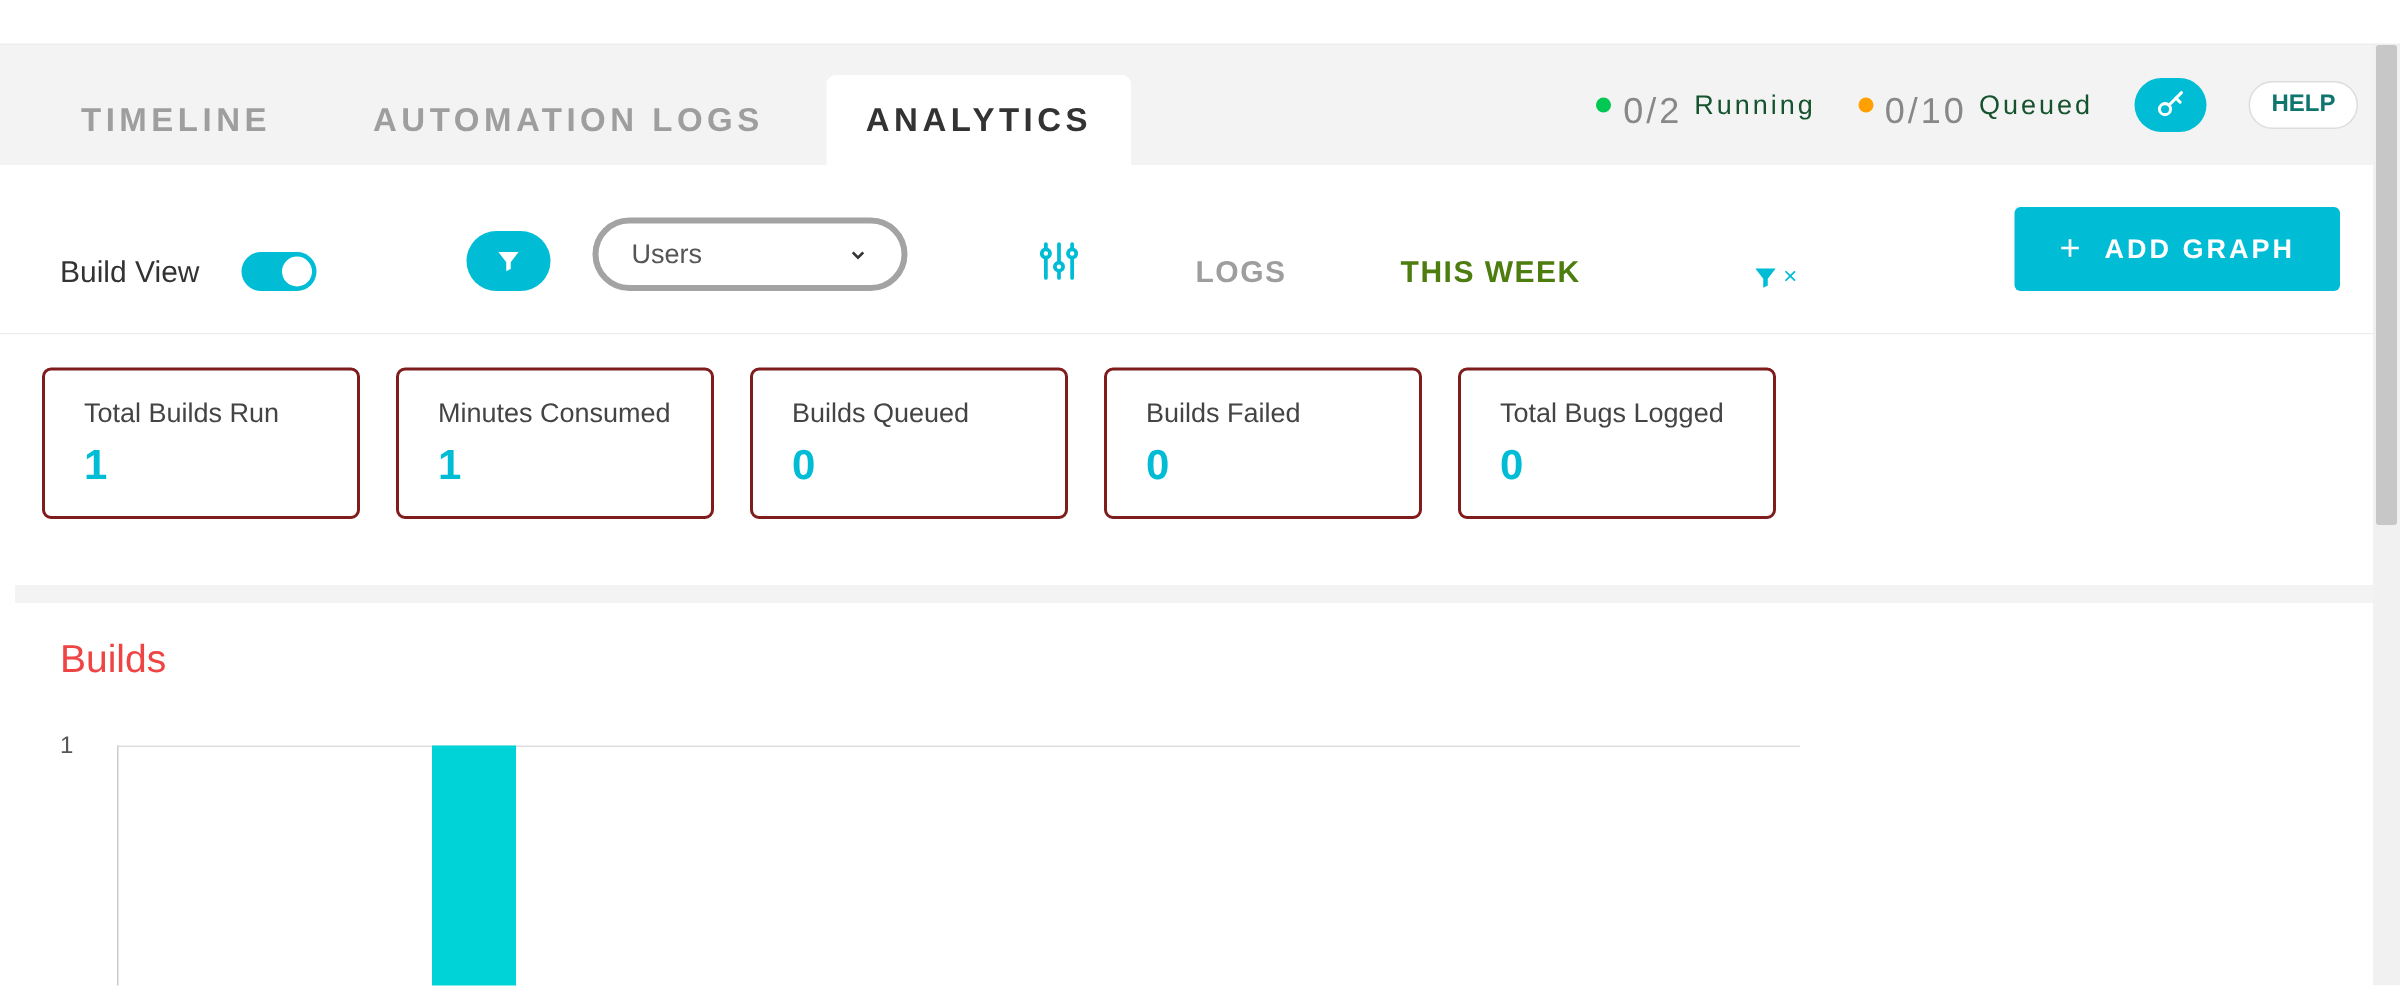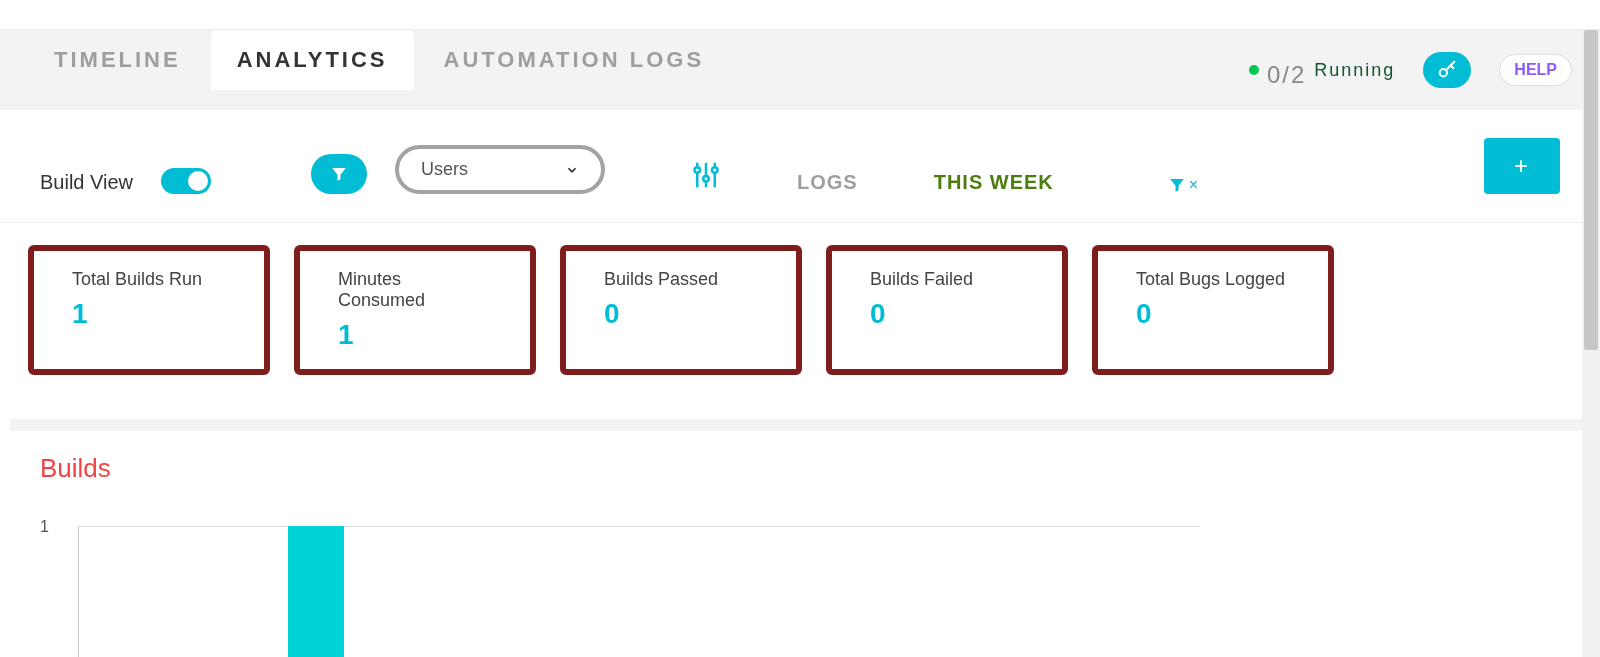--- a/index.html
+++ b/index.html
@@ -16,21 +16,21 @@
 
   
   .subbar {
     background: #f3f3f3;
     height: 80px;
     display: flex;
     align-items: center;
     padding: 0 28px 0 28px;
     position: relative;
   }
-  .tabs { display: flex; height: 100%; gap: 4px; }
+  .tabs { display: flex; align-items: flex-end; height: 100%; gap: 16px; }
   .tab {
     padding: 0 26px;
     height: 60px;
     display: flex; align-items: center;
     font-size: 22px;
     font-weight: 700;
     letter-spacing: 3px;
     color: #9e9e9e;
     cursor: pointer;
     text-transform: uppercase;
@@ -51,21 +51,21 @@
   .status-dot.orange { background: #ffa000; }
   .status-count { font-size: 24px; color: #888; letter-spacing: 2px; font-weight: 400; margin-top: 10px; }
   .status-label { font-size: 18px; color: #14532d; letter-spacing: 2px; font-weight: 400;}
   .key-btn {
     width: 48px; height: 36px; border-radius: 50px;
     background: #00bcd4; display: flex; align-items: center; justify-content: center;
     cursor: pointer;
   }
   .help-btn {
     background: #fff; border: 1px solid #ddd; border-radius: 50px;
-    padding: 6px 14px; font-size: 16px; font-weight: 600; color: #8b5cf6; cursor: pointer;
+    padding: 6px 14px; font-size: 16px; font-weight: 600; color: #0f766e; cursor: pointer;
   }
 
   
   .controls {
     background: #fff;
     padding: 28px 40px;
     display: flex;
     align-items: flex-end;
     gap: 28px;
     border-bottom: 1px solid #eee;
@@ -101,23 +101,23 @@
   .plus-icon { font-size: 24px; line-height: 1; font-weight: 300; }
 
   
   .cards {
     display: flex;
     gap: 24px;
     padding: 22px 28px 30px 28px;
     background: #fff;
   }
   .card {
-    border: 6px solid #7f1d1d; border-radius: 6px;
-    padding: 18px 38px;
-    width: 242px;
+    border: 2px solid #7f1d1d; border-radius: 6px;
+    padding: 18px 26px;
+    width: 212px;
   }
   .card-title { font-size: 18px; color: #444; font-weight: 500; margin-bottom: 8px; }
   .card-value { font-size: 28px; color: #00bcd4; font-weight: 700; }
 
   
   .chart-panel {
     background: #fff;
     margin: 14px 10px 0 10px;
     padding: 22px 30px 0 30px;
     border-top: 12px solid #f3f3f3;
@@ -150,28 +150,33 @@
 </head>
 <body>
 
 <div class="topstrip">
   
 </div>
 
 <div class="subbar">
   <div class="tabs">
     <div class="tab">TIMELINE</div>
+    <div class="tab">AUTOMATION LOGS</div>
     <div class="tab active">ANALYTICS</div>
-    <div class="tab">AUTOMATION LOGS</div>
   </div>
   <div class="subbar-right">
     <div class="status-item">
       <span class="status-dot green"></span>
       <span class="status-count">0/2</span>
       <span class="status-label">Running</span>
+    </div>
+    <div class="status-item">
+      <span class="status-dot orange"></span>
+      <span class="status-count">0/10</span>
+      <span class="status-label">Queued</span>
     </div>
     <div class="key-btn">
       <svg width="22" height="22" viewBox="0 0 24 24" fill="none" stroke="#fff" stroke-width="2.2" stroke-linecap="round" stroke-linejoin="round">
           <circle cx="8" cy="15" r="4"></circle>
           <path d="M11 12l9-9"></path>
           <path d="M16 7l3 3"></path>
         </svg>
     </div>
     <button class="help-btn">HELP</button>
   </div>
@@ -210,34 +215,35 @@
   <div style="width:20px"></div>
   <div style="width:10px"></div>
   <div class="clear-filter">
     <svg width="18" height="18" viewBox="0 0 24 24" fill="#00bcd4">
         <path d="M3 4h18l-7 9v6l-4 2v-8L3 4z"></path>
       </svg>
     <span>×</span>
   </div>
   <button class="add-graph-btn">
     <span class="plus-icon">+</span>
+    <span>ADD GRAPH</span>
   </button>
 </div>
 
 <div class="cards">
   <div class="card">
     <div class="card-title">Total Builds Run</div>
     <div class="card-value">1</div>
   </div>
   <div class="card">
     <div class="card-title">Minutes Consumed</div>
     <div class="card-value">1</div>
   </div>
   <div class="card">
-    <div class="card-title">Builds Passed</div>
+    <div class="card-title">Builds Queued</div>
     <div class="card-value">0</div>
   </div>
   <div class="card">
     <div class="card-title">Builds Failed</div>
     <div class="card-value">0</div>
   </div>
   <div class="card">
     <div class="card-title">Total Bugs Logged</div>
     <div class="card-value">0</div>
   </div>

